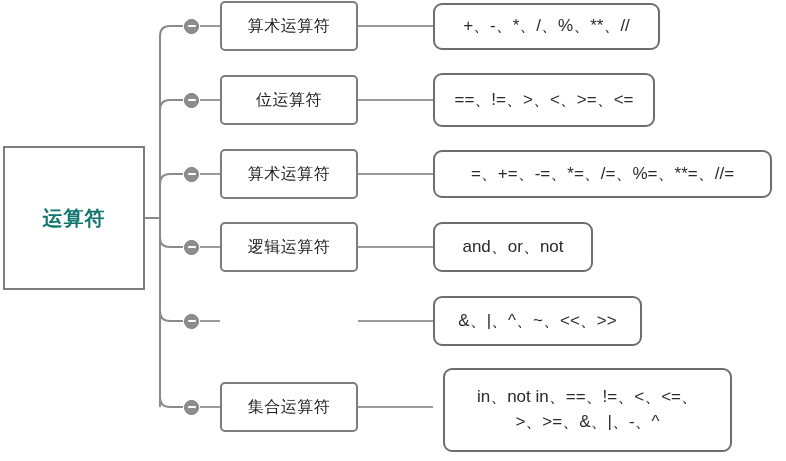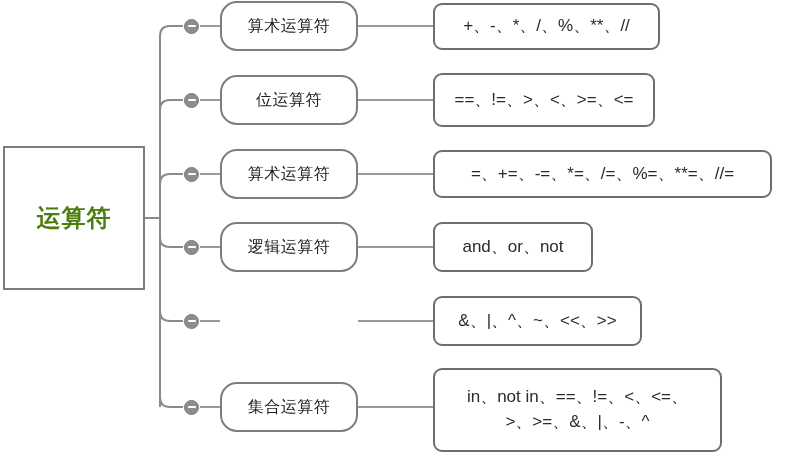--- a/index.html
+++ b/index.html
@@ -26,35 +26,35 @@
     width: 142px;
     height: 144px;
     box-sizing: border-box;
     border: 2px solid #7d7d7d;
     background: #ffffff;
     display: flex;
     align-items: center;
     justify-content: center;
   }
   .root-label {
-    font-size: 24px;
+    font-size: 20px;
     font-weight: bold;
-    color: #4d7c0f;
+    color: #0f766e;
     letter-spacing: 1px;
   }
 
   
   .branch-box {
     position: absolute;
     left: 220px;
     width: 138px;
     height: 50px;
     box-sizing: border-box;
     border: 2px solid #7d7d7d;
-    border-radius: 17px;
+    border-radius: 5px;
     background: #ffffff;
     display: flex;
     align-items: center;
     justify-content: center;
   }
   .branch-label {
     font-size: 16px;
     color: #1c1c1c;
     letter-spacing: 0.5px;
   }
@@ -209,20 +209,20 @@
   </div>
 
   <div class="content-box left" style="left:433px;top:222px;width:160px;height:50px;">
     <span class="content-text">and、or、not</span>
   </div>
 
   <div class="content-box left" style="left:433px;top:296px;width:209px;height:50px;">
     <span class="content-text">&amp;、|、^、~、&lt;&lt;、&gt;&gt;</span>
   </div>
 
-  <div class="content-box center" style="left:433px;top:368px;width:289px;height:84px;">
+  <div class="content-box center" style="left:443px;top:368px;width:289px;height:84px;">
     <span class="content-text">
       <span>in、not in、==、!=、&lt;、&lt;=、</span><br>
       <span>&gt;、&gt;=、&amp;、|、-、^</span>
     </span>
   </div>
 
 </div>
 
 </body></html>

